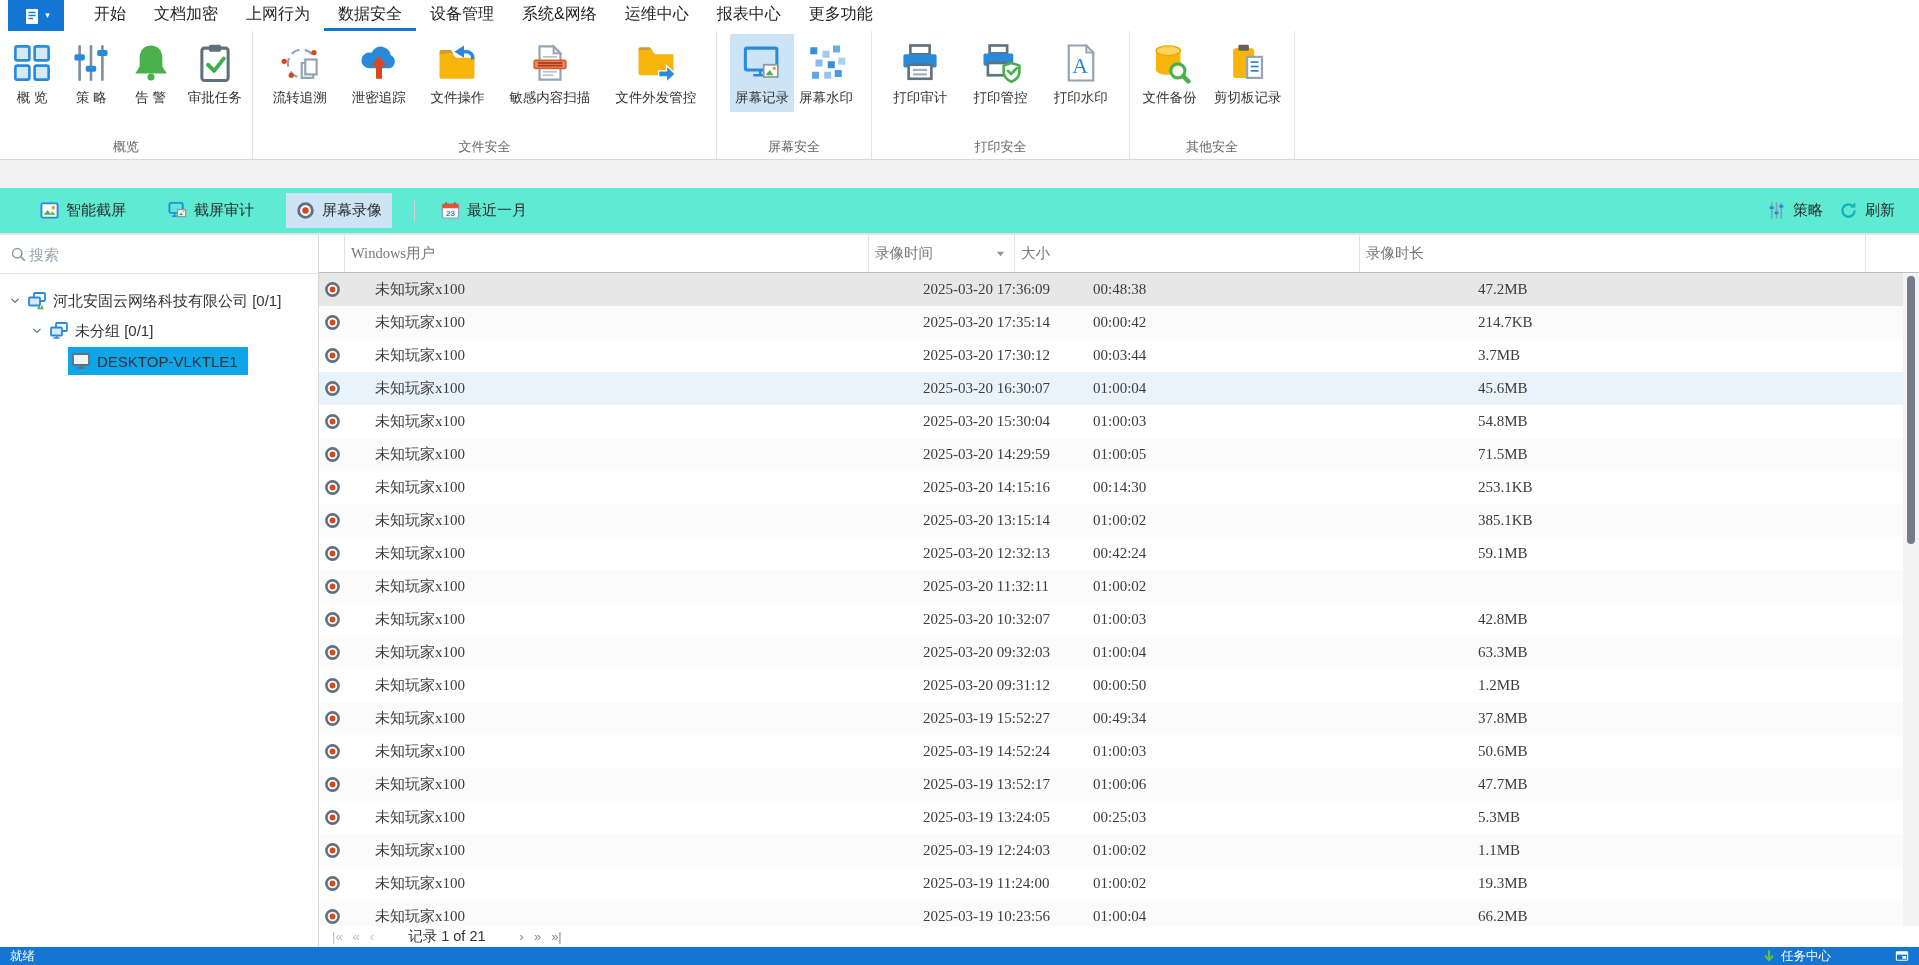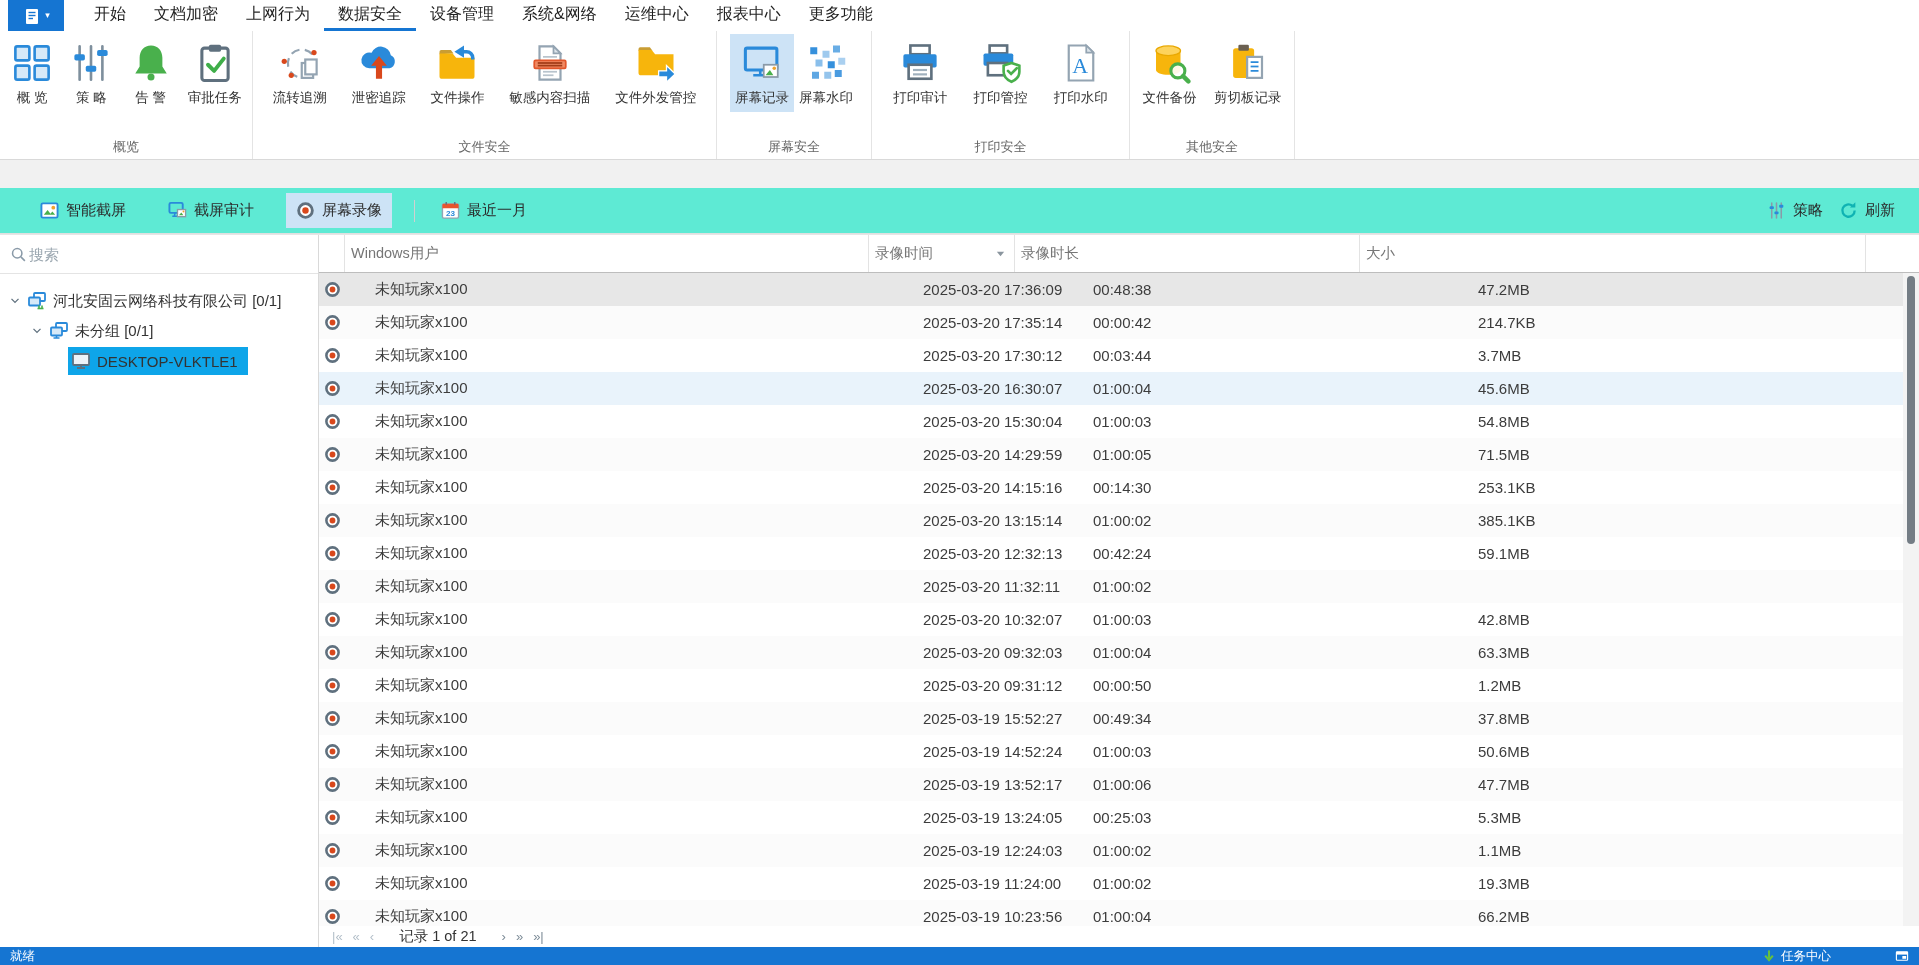--- a/index.html
+++ b/index.html
@@ -46,42 +46,42 @@
   ::placeholder{color:#9ba7b0;opacity:1;}
   .tree{padding-top:12px;font-size:15px;color:#333;overflow:hidden;}
   .tnode-row{height:30px;display:flex;align-items:center;cursor:pointer;}
   .chev{width:18px;height:18px;flex:none;display:flex;align-items:center;justify-content:center;}
   .chev svg{width:14px;height:14px;}
   .tnode{display:flex;align-items:center;gap:6px;padding:4px 10px 4px 3px;white-space:nowrap;}
   .tnode.sel{background:#0ea5e9;}
   .tnode svg{width:20px;height:20px;flex:none;}
 
   .tablewrap{flex:1;position:relative;display:flex;flex-direction:column;min-width:0;}
-  .tgrid{display:grid;grid-template-columns:26px 524px 146px 345px 506px 1fr;box-sizing:border-box;padding-right:1px;}
+  .tgrid{display:grid;grid-template-columns:26px 524px 146px 345px 506px 1fr;box-sizing:border-box;padding-right:1px;font-family:Liberation Serif, serif;}
   .thead{height:38px;border-bottom:1px solid #bdbdbd;color:#767676;font-size:14.5px;flex:none;}
   .th{display:flex;align-items:center;padding:0 6px;border-right:1px solid #e3e3e3;cursor:pointer;overflow:hidden;white-space:nowrap;}
   .th.last{border-right:none;}
   .th .sort{margin-left:auto;display:flex;padding-right:2px;}
   .th .sort svg{width:11px;height:11px;}
   .tbody{flex:1;overflow:hidden;}
   .trow{height:33px;align-items:center;font-size:15px;color:#3c3c3c;cursor:default;gap:24px;}
   .trow.alt{background:#fbfbfb;}
   .trow.focused{background:#e7e7e7;}
   .trow.highlight{background:#e9f3fb;}
   .cell{padding:0 6px;white-space:nowrap;overflow:hidden;}
   .cell-icon{display:flex;justify-content:center;align-items:center;}
   .cell-icon svg{width:17px;height:17px;}
   .cell.size{padding-left:22px;}
   .cell.actions{display:flex;justify-content:flex-end;padding:0 8px 0 0;overflow:visible;}
   .dots{color:#1575d2;font-size:14px;letter-spacing:2px;line-height:1;cursor:pointer;font-weight:bold;}
 
   .pager{height:21px;flex:none;display:flex;align-items:center;padding-left:8px;background:#fff;}
   .pbtn{padding:0 5px;font-size:13px;color:#7d8c98;cursor:pointer;line-height:1;}
   .pbtn.dis{color:#b3bfc9;}
-  .pager-label{margin:0 20px;font-size:14.5px;color:#333;}
+  .pager-label{margin:0 29px;font-size:14.5px;color:#333;}
 
   .vscroll{position:absolute;top:38px;right:0;width:16px;bottom:21px;background:#f3f3f3;cursor:pointer;}
   .vthumb{position:absolute;top:3px;left:4px;width:8px;height:268px;background:#747d85;border-radius:4px;cursor:pointer;}
 
   
   .statusbar{height:18px;background:#1575d2;color:#fff;display:flex;align-items:center;justify-content:space-between;padding:0 10px;font-size:12.5px;}
   .sb-right{display:flex;align-items:center;}
   .sb-task{display:flex;align-items:center;gap:5px;cursor:pointer;}
   .sb-task svg{width:14px;height:14px;}
   .sb-panel{margin-left:64px;display:flex;cursor:pointer;}
@@ -480,24 +480,24 @@
           </div>
           <div class="th">
             <span>录像时间</span>
             <span class="sort">
               <svg viewBox="0 0 12 12">
                 <path d="M2 4h8L6 9z" fill="#8a959e"></path>
               </svg>
             </span>
           </div>
           <div class="th">
+            <span>大小</span>
+          </div>
+          <div class="th">
             <span>录像时长</span>
-          </div>
-          <div class="th">
-            <span>大小</span>
           </div>
           <div class="th last"></div>
         </div>
       <div id="tbody" class="tbody">
           <div class="tgrid trow focused">
             <div class="cell-icon">
               <svg viewBox="0 0 20 20">
                 <circle cx="10" cy="10" r="7.2" fill="#fff" stroke="#5f707e" stroke-width="3"></circle>
                 <circle cx="10" cy="10" r="3.4" fill="#d9481c"></circle>
               </svg>

